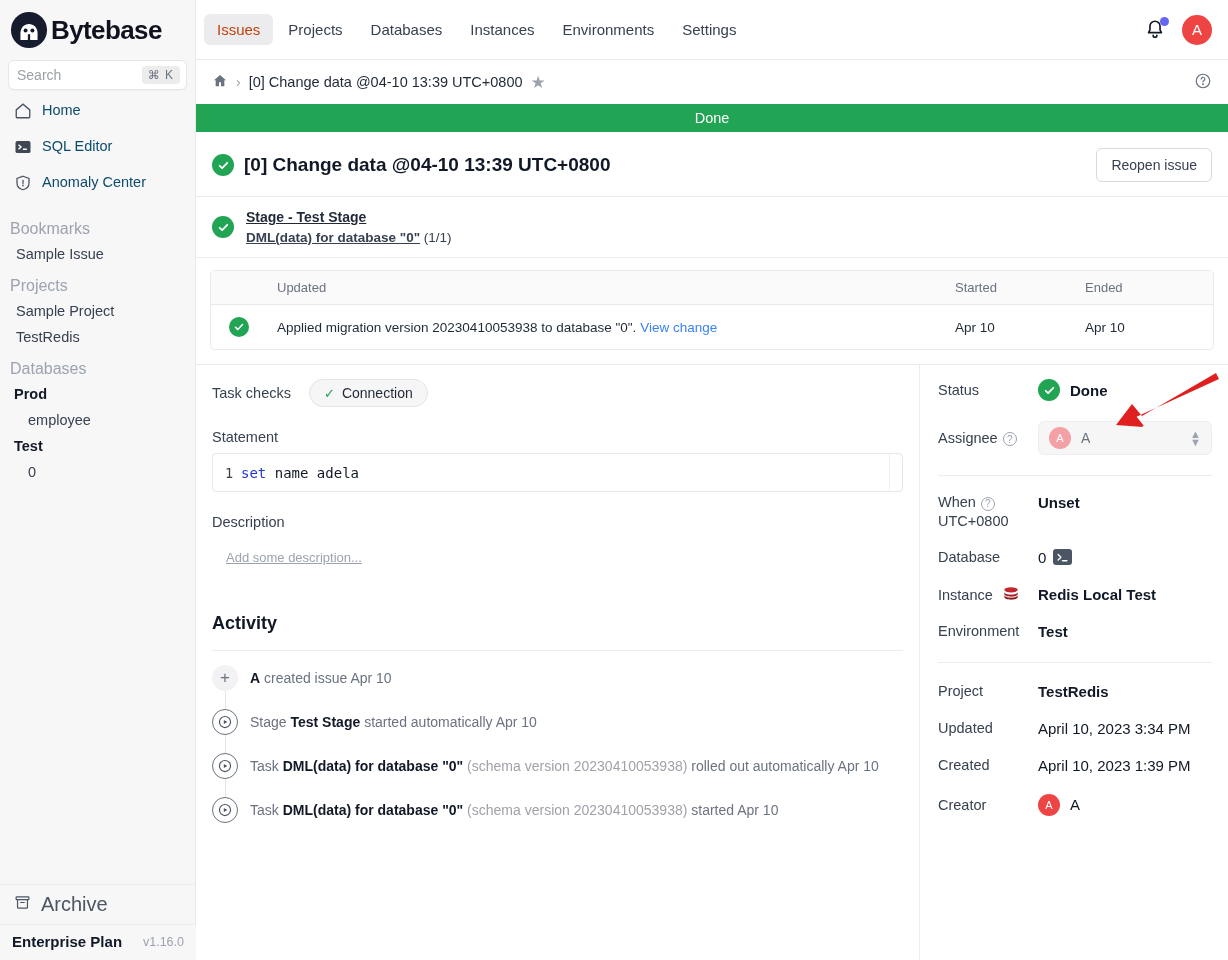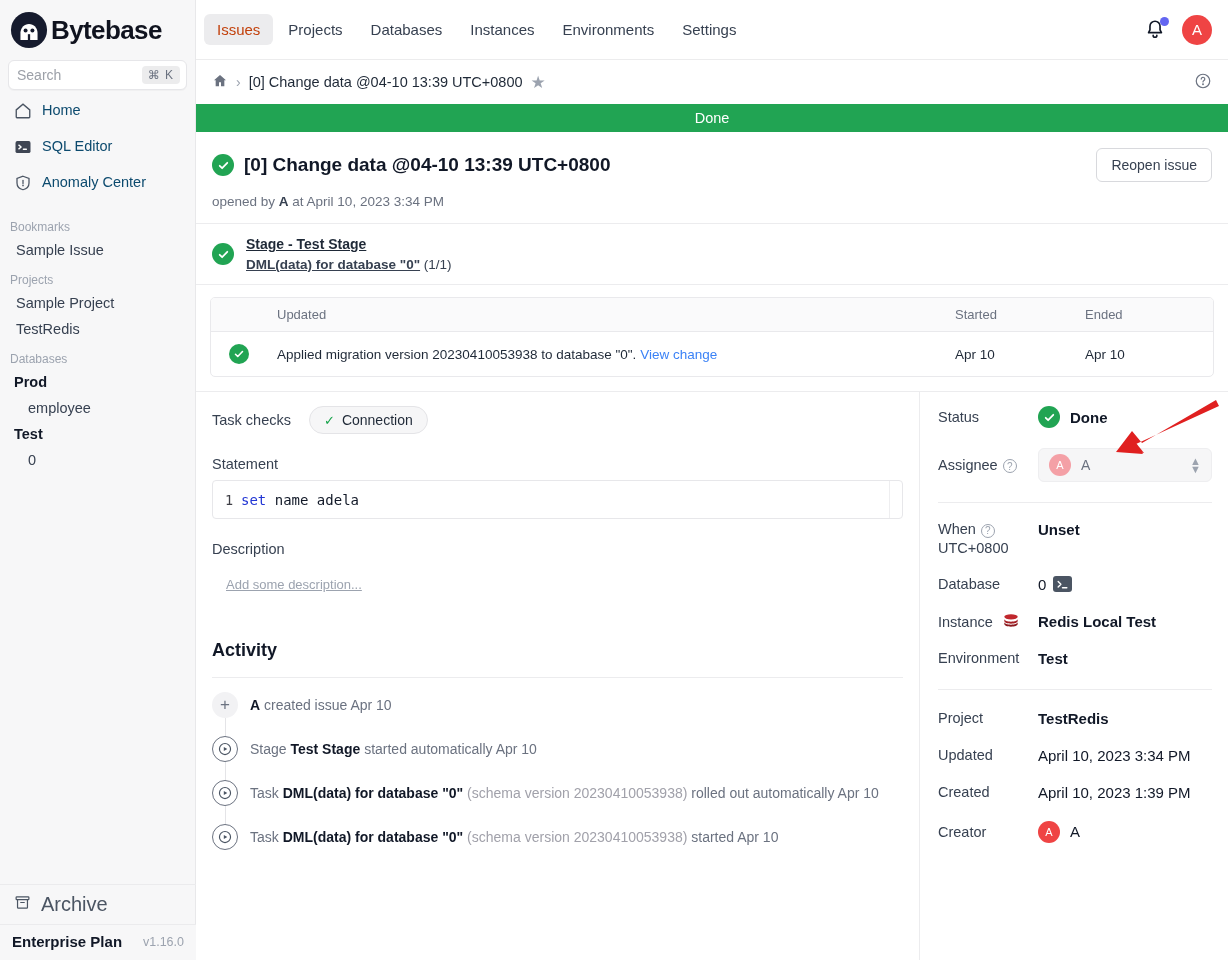--- a/index.html
+++ b/index.html
@@ -40,21 +40,21 @@
     font-size: 12px; padding: 2px 6px; letter-spacing: 1px;
   }
   .nav { margin-top: 12px; }
   .nav-item {
     display: flex; align-items: flex-start; gap: 10px;
     height: 36px; padding: 0 14px; color: #0c4a6e; font-size: 14.5px;
     cursor: pointer;
   }
   .nav-item svg { flex: 0 0 18px; }
   .sect-label {
-    color: #9ca3af; font-size: 12px; padding: 10px 14px 3px 10px;
+    color: #9ca3af; font-size: 16px; padding: 10px 14px 3px 10px;
   }
   .sub-item {
     padding: 5px 14px 5px 16px; font-size: 14.5px; color: #374151; cursor: pointer;
   }
   .sub-item.bold { font-weight: 700; color: #111827; padding-left: 14px; }
   .sub-item.indent2 { padding-left: 28px; }
   .sidebar-bottom {
     position: absolute; left: 0; bottom: 0; width: 196px;
   }
   .archive-row {
@@ -375,25 +375,20 @@
 
     <div class="issue-head">
       <div class="issue-title-row">
         <span class="check-circle lg">
           <svg width="13" height="13" viewBox="0 0 24 24" fill="none" stroke="#fff" stroke-width="3.2" stroke-linecap="round" stroke-linejoin="round">
               <path d="M5 12.5l4.5 4.5L19 7"></path>
             </svg>
         </span>
         <span class="issue-title">[0] Change data @04-10 13:39 UTC+0800</span>
         <button class="reopen-btn">Reopen issue</button>
-      </div>
-      <div class="opened-by">
-        <span>opened by</span>
-        <b>A</b>
-        <span>at April 10, 2023 3:34 PM</span>
       </div>
     </div>
 
     <div class="stage-block">
       <span class="check-circle lg">
         <svg width="13" height="13" viewBox="0 0 24 24" fill="none" stroke="#fff" stroke-width="3.2" stroke-linecap="round" stroke-linejoin="round">
             <path d="M5 12.5l4.5 4.5L19 7"></path>
           </svg>
       </span>
       <div>

